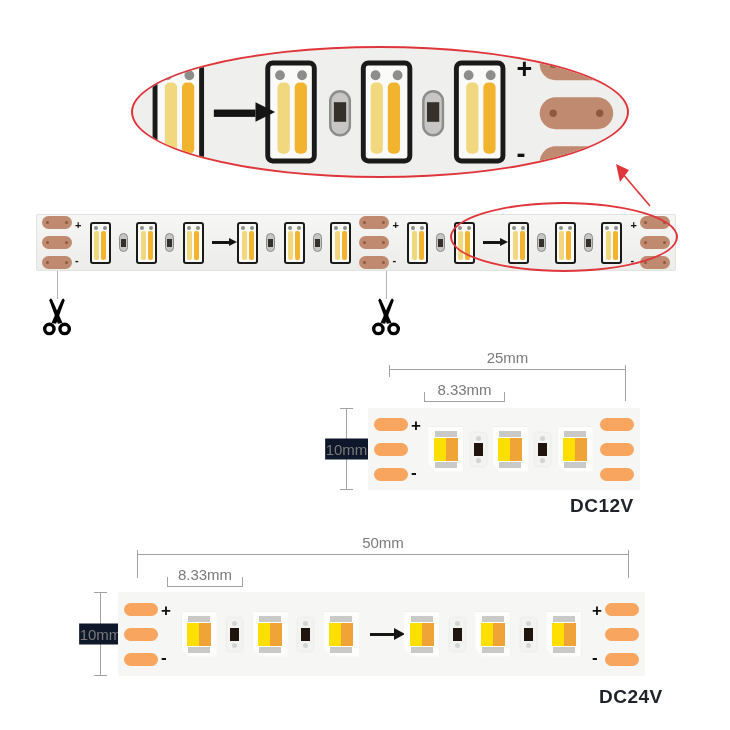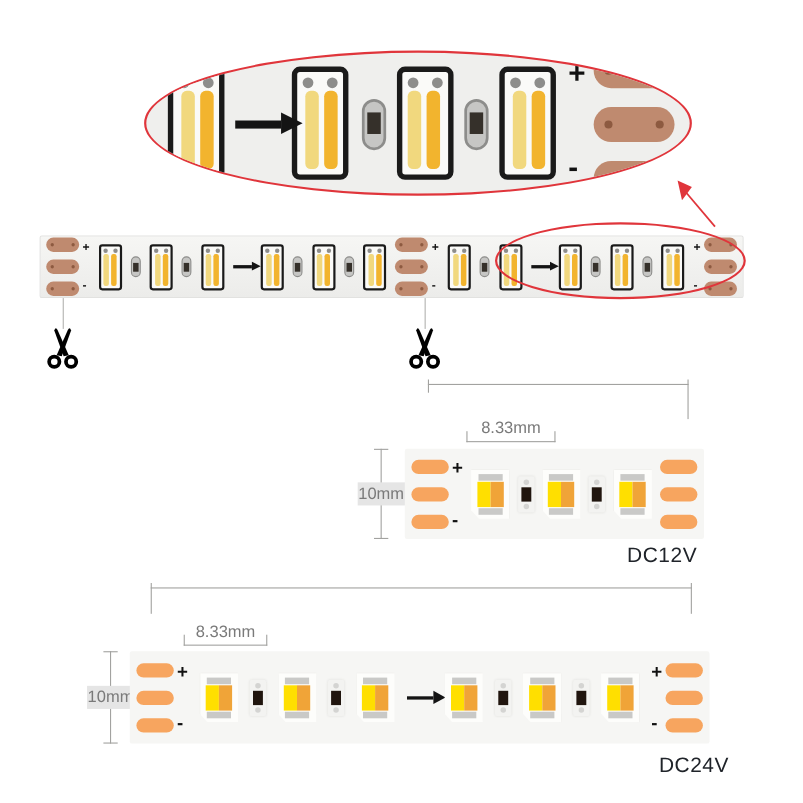--- a/index.html
+++ b/index.html
@@ -92,22 +92,22 @@
   #dim-833b{left:167px;top:566px;width:76px;}
   #dim-833a .tick,#dim-833b .tick{top:-9px;height:10px;}
   #dim-833a .dim-line,#dim-833b .dim-line{margin-top:2px;}
   .dim-v{width:13px;}
   #dim-10a{left:340px;top:408px;height:82px;}
   #dim-10b{left:94px;top:592px;height:84px;}
   .dim-v::before,.dim-v::after{content:"";position:absolute;left:0;right:0;height:1px;background:#a2a2a0;}
   .dim-v::before{top:0;}.dim-v::after{bottom:0;}
   .dim-v .vline{position:absolute;left:6px;top:0;bottom:0;width:1px;background:#a2a2a0;}
   .dim-v .dim-label{position:absolute;top:50%;left:50%;transform:translate(-50%,-50%);
-    background:#e5e5e5;padding:2px 1px;white-space:nowrap;}
-  .dc-label{position:absolute;font-weight:normal;font-size:19px;color:var(--label-dark,#20242a);letter-spacing:.5px;}
+    background:#0f172a;padding:2px 1px;white-space:nowrap;}
+  .dc-label{position:absolute;font-weight:bold;font-size:19px;color:var(--label-dark,#20242a);letter-spacing:.5px;}
   #dc12-label{left:570px;top:495px;}
   #dc24-label{left:599px;top:686px;}
 </style>
 </head>
 <body>
 
 <div class="canvas">
 
   <div class="ellipse-view">
     <div class="photo-strip mag-row" id="mag-row">
@@ -357,20 +357,21 @@
     <path d="M26.5 30 L14.5 3 Q12.5 -1 11 3.5 L21 31 Z" fill="#000"></path>
   </svg>
   <svg class="scissors" id="sc2" viewBox="0 0 40 46">
     <circle cx="11" cy="37" r="5.5" fill="none" stroke="#000" stroke-width="4"></circle>
     <circle cx="29" cy="37" r="5.5" fill="none" stroke="#000" stroke-width="4"></circle>
     <path d="M13.5 30 L25.5 3 Q27.5 -1 29 3.5 L19 31 Z" fill="#000"></path>
     <path d="M26.5 30 L14.5 3 Q12.5 -1 11 3.5 L21 31 Z" fill="#000"></path>
   </svg>
 
   <div class="dim dim-h" id="dim-25">
+    <div class="dim-label">25mm</div>
     <div class="dim-line">
         <i class="tick l"></i>
         <i class="tick r"></i>
       </div>
   </div>
   <div class="dim dim-h" id="dim-833a">
     <div class="dim-label">8.33mm</div>
     <div class="dim-line">
         <i class="tick l"></i>
         <i class="tick r"></i>
@@ -430,20 +431,21 @@
         <div class="d-pads">
           <div class="d-pad"></div>
           <div class="d-pad"></div>
           <div class="d-pad"></div>
         </div>
       </div>
     </div>
   <div class="dc-label" id="dc12-label">DC12V</div>
 
   <div class="dim dim-h" id="dim-50">
+    <div class="dim-label">50mm</div>
     <div class="dim-line">
         <i class="tick l"></i>
         <i class="tick r"></i>
       </div>
   </div>
   <div class="dim dim-h" id="dim-833b">
     <div class="dim-label">8.33mm</div>
     <div class="dim-line">
         <i class="tick l"></i>
         <i class="tick r"></i>

